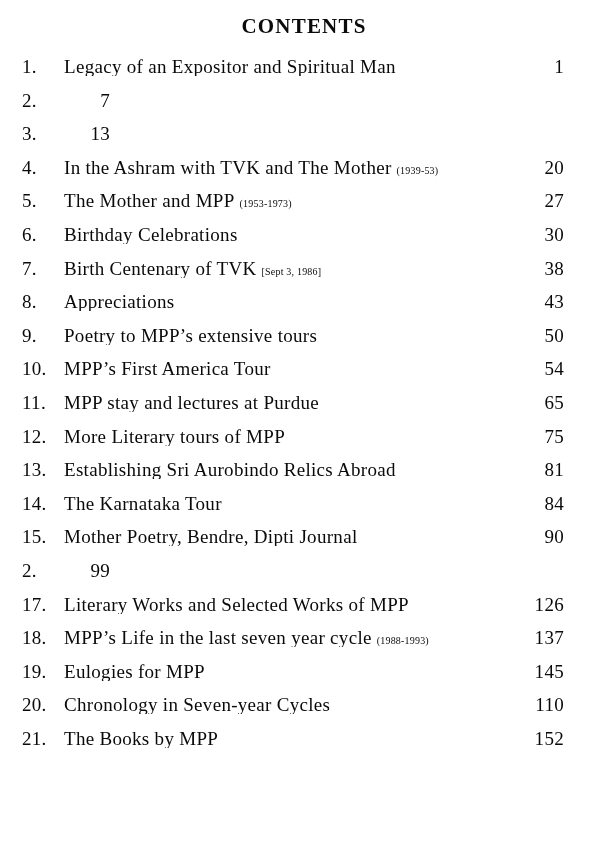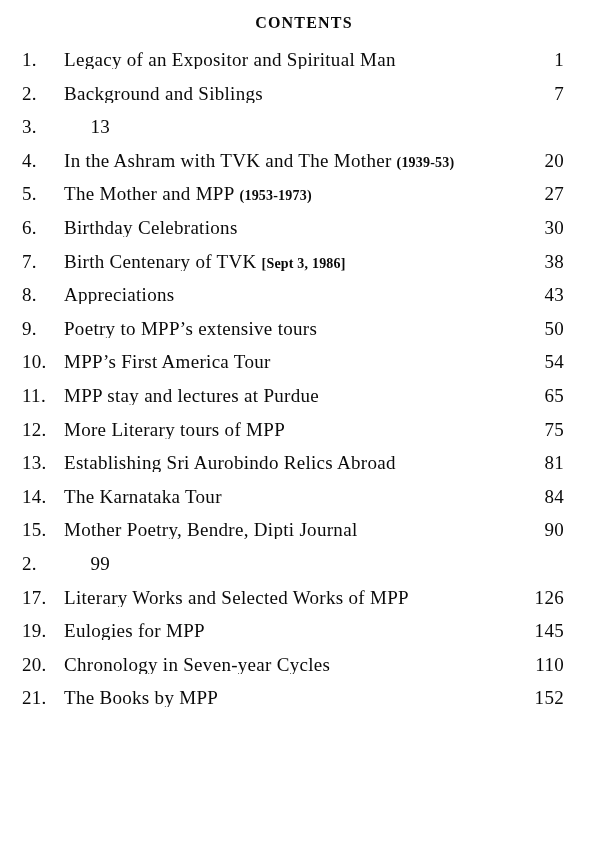--- a/index.html
+++ b/index.html
@@ -19,21 +19,21 @@
     height: 868px;
     position: relative;
     box-sizing: border-box;
     padding: 0;
     background: #ffffff;
   }
   .page-title {
     text-align: center;
     font-family: "Liberation Serif", serif;
     font-weight: bold;
-    font-size: 16px;
+    font-size: 21px;
     letter-spacing: 1.2px;
     margin: 14px 0 0 8px;
     padding: 0;
   }
   .toc {
     margin: 18px 0 0 0;
     padding: 0 36px 0 22px;
     list-style: none;
   }
   .toc-row {
@@ -54,45 +54,43 @@
   }
   .title-cell {
     flex: 1 1 auto;
     white-space: nowrap;
     overflow: hidden;
   }
   .title-text {
     font-size: 19px;
   }
   .note {
-    font-size: 14px;
+    font-size: 10px;
     letter-spacing: 0.2px;
     margin-left: 5px;
-    font-weight: bold;
   }
   .page-num {
     flex: 0 0 46px;
     text-align: right;
     font-size: 19px;
   }
 </style>
 </head>
 <body>
 
 <div class="page">
   <h1 class="page-title">CONTENTS</h1>
   <ul class="toc" id="toc-list">
       <li class="toc-row">
         <span class="num">1.</span>
         <span class="title-cell"><span class="title-text">Legacy of an Expositor and Spiritual Man</span></span>
         <span class="page-num">1</span>
       </li>
       <li class="toc-row">
         <span class="num">2.</span>
-        <span class="title-cell"><span class="title-text">Background and Siblings</span></span>
         <span class="page-num">7</span>
       </li>
       <li class="toc-row">
         <span class="num">3.</span>
         <span class="page-num">13</span>
       </li>
       <li class="toc-row">
         <span class="num">4.</span>
         <span class="title-cell"><span class="title-text">In the Ashram with TVK and The Mother</span><span class="note">(1939-53)</span></span>
         <span class="page-num">20</span>
@@ -155,20 +153,25 @@
       <li class="toc-row">
         <span class="num">2.</span>
         <span class="page-num">99</span>
       </li>
       <li class="toc-row">
         <span class="num">17.</span>
         <span class="title-cell"><span class="title-text">Literary Works and Selected Works of MPP</span></span>
         <span class="page-num">126</span>
       </li>
       <li class="toc-row">
+        <span class="num">18.</span>
+        <span class="title-cell"><span class="title-text">MPP’s Life in the last seven year cycle</span><span class="note">(1988-1993)</span></span>
+        <span class="page-num">137</span>
+      </li>
+      <li class="toc-row">
         <span class="num">19.</span>
         <span class="title-cell"><span class="title-text">Eulogies for MPP</span></span>
         <span class="page-num">145</span>
       </li>
       <li class="toc-row">
         <span class="num">20.</span>
         <span class="title-cell"><span class="title-text">Chronology in Seven-year Cycles</span></span>
         <span class="page-num">110</span>
       </li>
       <li class="toc-row">

